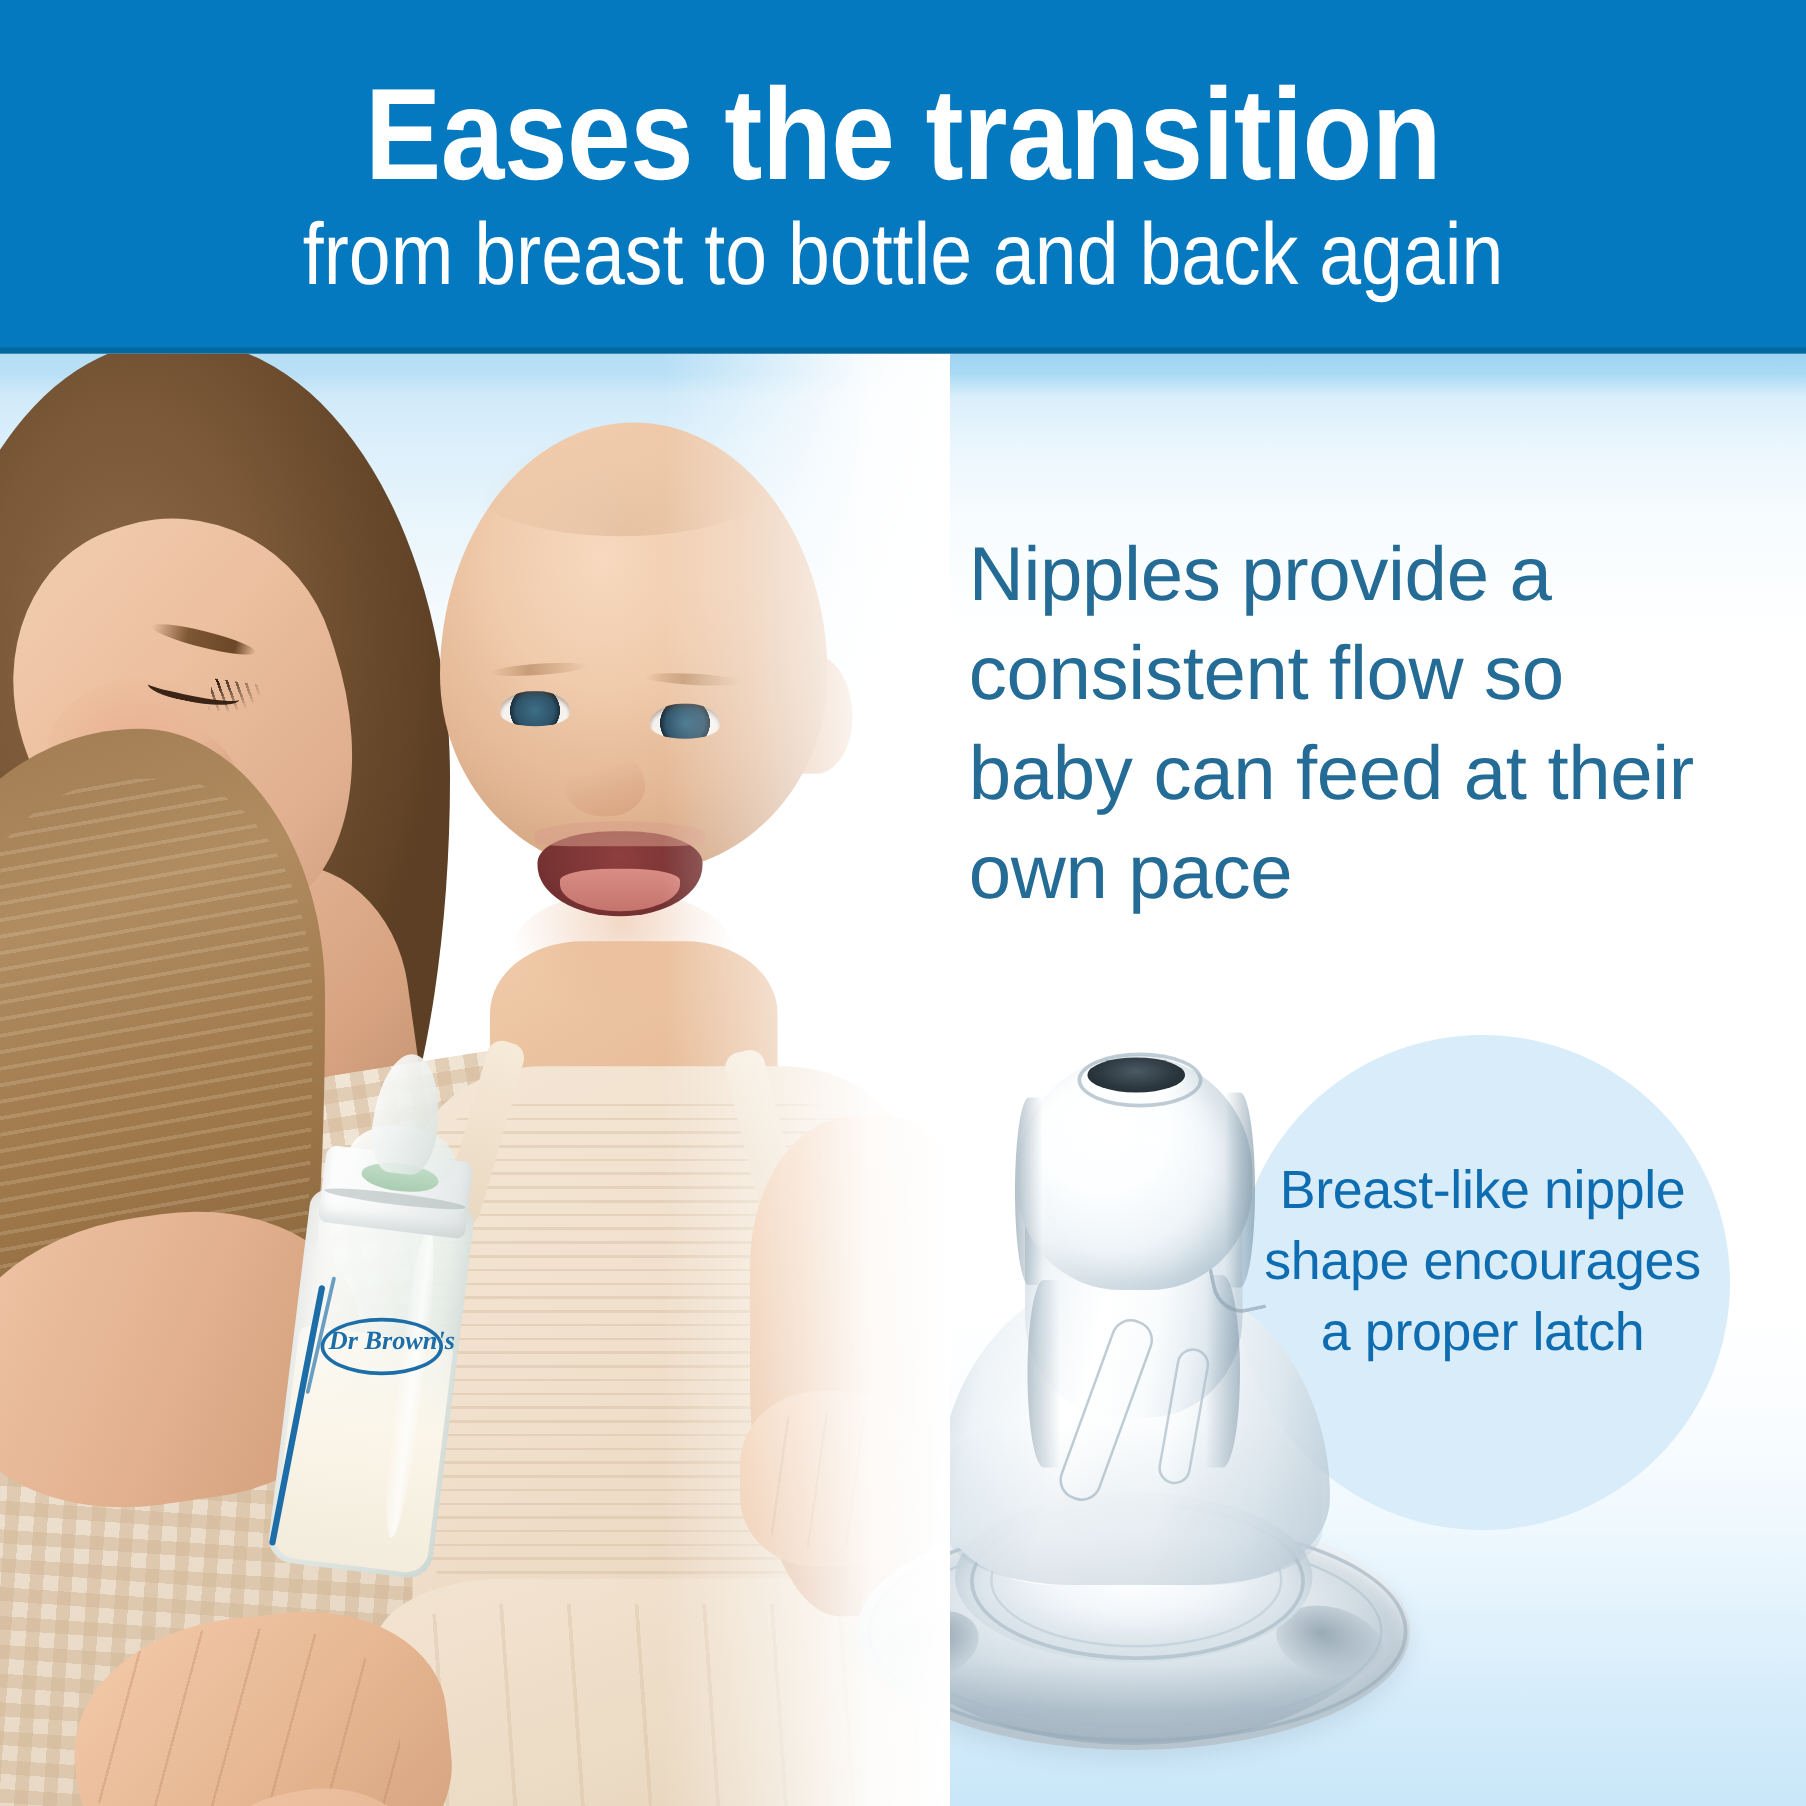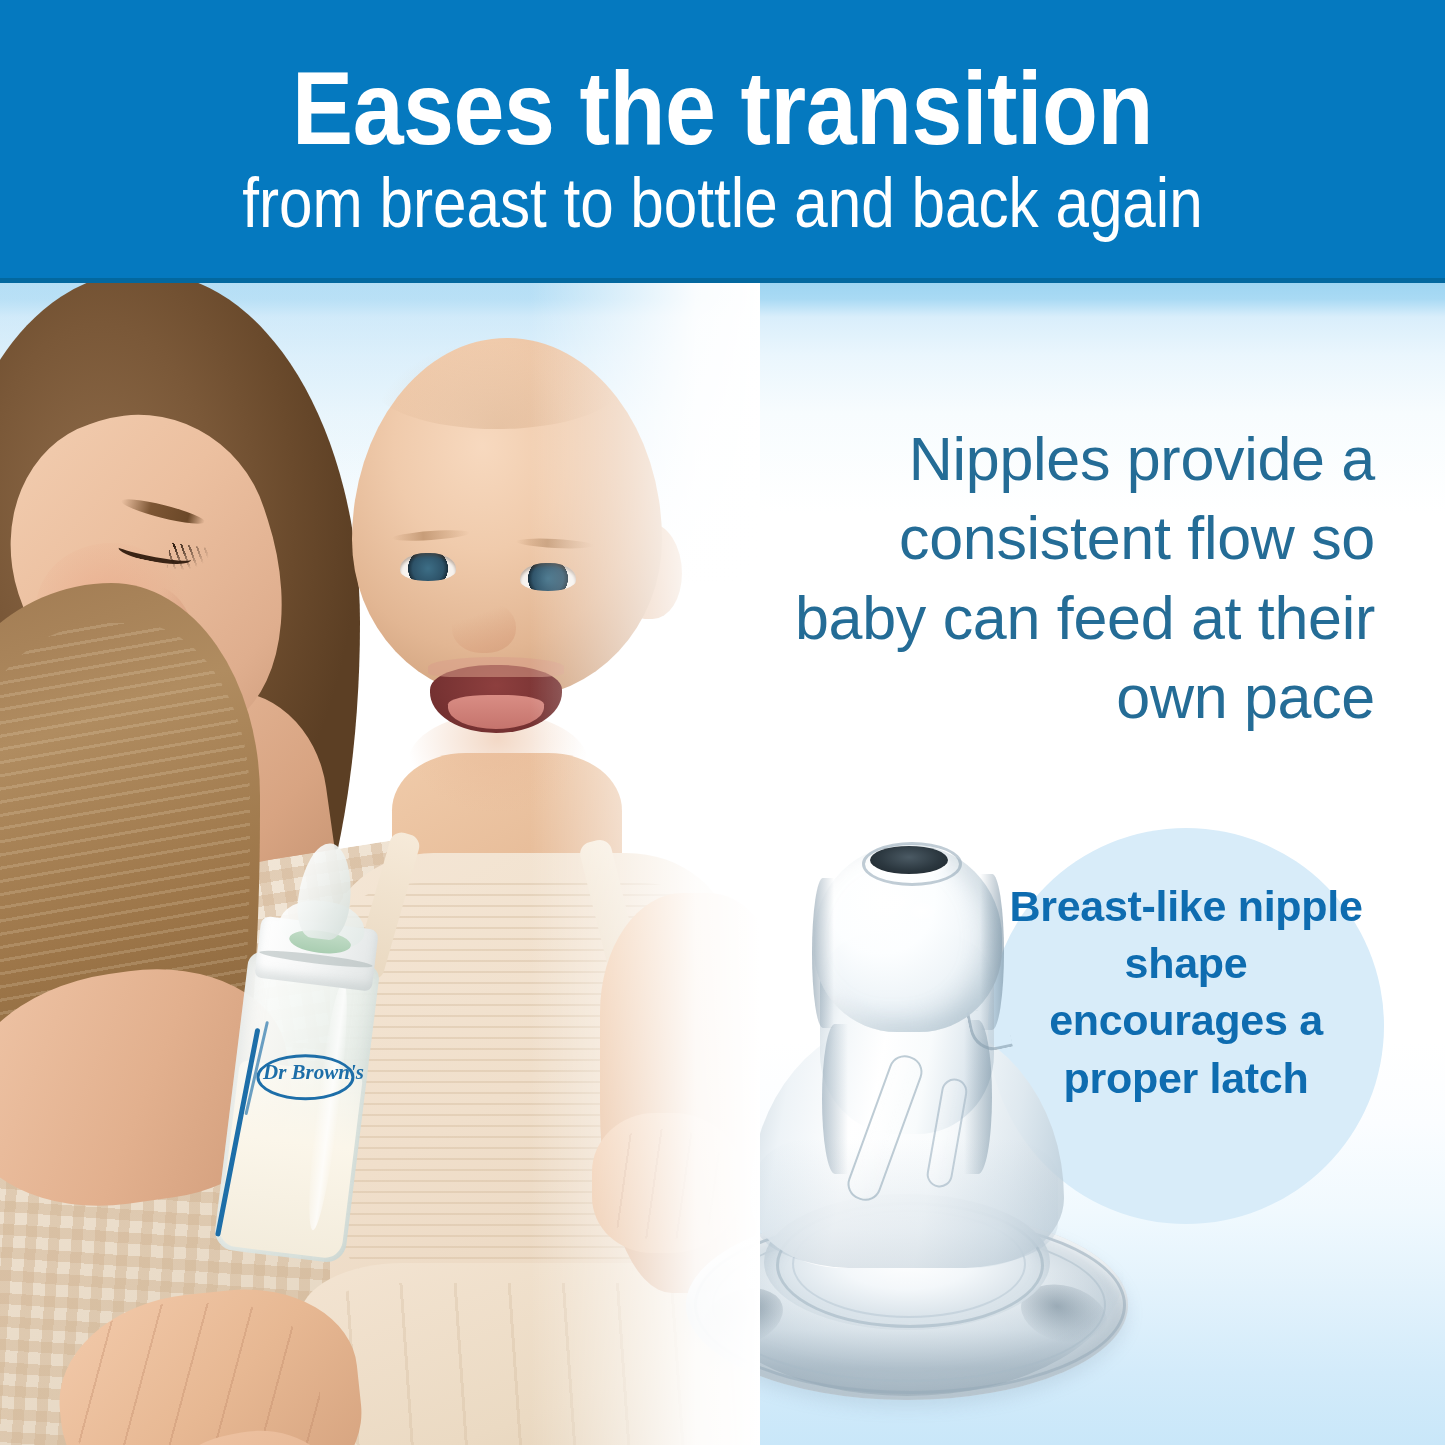--- a/index.html
+++ b/index.html
@@ -96,47 +96,47 @@
     transform-origin: center top;
     white-space: nowrap;
   }
 
   
   .headline-copy {
     position: absolute;
     left: 775px;
     top: 420px;
     width: 600px;
-    text-align: right;
+    text-align: left;
     color: #246c96;
     font-size: 61px;
     font-weight: 300;
     line-height: 1.30;
     letter-spacing: -0.3px;
   }
 
   
   .callout-circle {
     position: absolute;
     left: 988px;
     top: 828px;
     width: 396px;
     height: 396px;
     border-radius: 50%;
     background: #d8ecf9;
   }
   .callout-text {
     position: absolute;
     left: 1008px;
-    top: 878px;
+    top: 924px;
     width: 356px;
     text-align: center;
     color: #0e6cb0;
     font-size: 43px;
-    font-weight: bold;
+    font-weight: normal;
     line-height: 1.33;
     letter-spacing: -0.3px;
   }
 
   
   .photo {
     position: absolute;
     left: 0;
     top: 283px;
     width: 760px;

